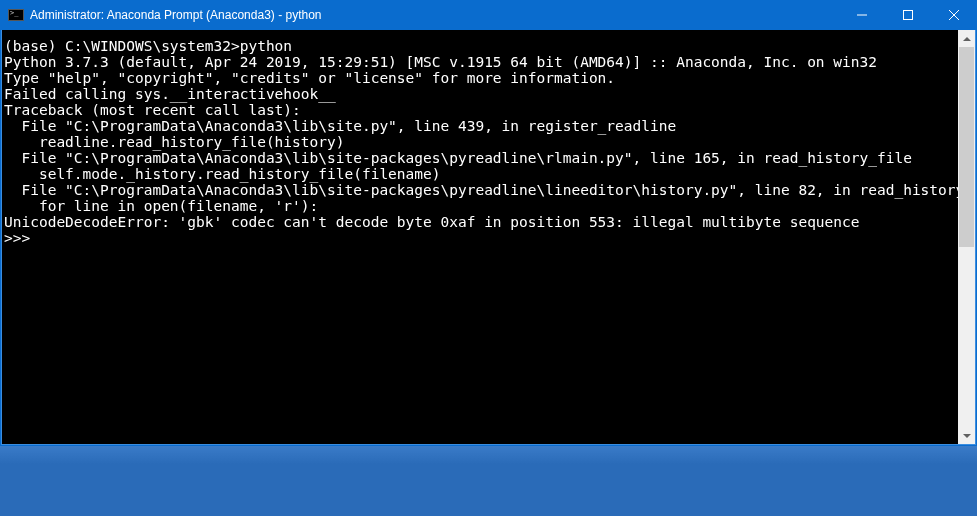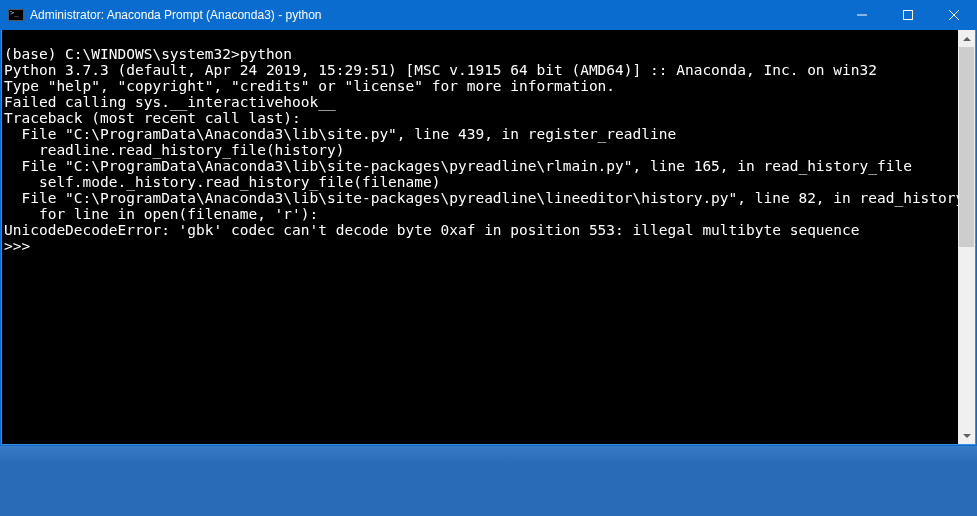--- a/index.html
+++ b/index.html
@@ -6,21 +6,21 @@
   html, body { width: 977px; height: 516px; overflow: hidden; font-family: "Segoe UI", Tahoma, sans-serif; background: #2a6bb8; }
   .window { width: 977px; height: 446px; display: flex; flex-direction: column; background: #0a6cce; }
   .titlebar { height: 30px; background: #0a6cce; display: flex; align-items: center; color: #fff; font-size: 12px; }
   .titlebar-icon { width: 16px; height: 12px; margin: 0 6px 0 8px; background: #000; border: 1px solid #555; position: relative; }
   .titlebar-icon::after { content: ">_"; color: #ccc; font-size: 7px; position: absolute; top: -1px; left: 1px; font-family: monospace; }
   .titlebar-title { flex: 1; white-space: nowrap; overflow: hidden; }
   .titlebar-controls { display: flex; height: 100%; }
   .titlebar-btn { width: 46px; height: 30px; display: flex; align-items: center; justify-content: center; color: #fff; }
   .titlebar-btn svg { width: 10px; height: 10px; stroke: #fff; stroke-width: 1; fill: none; }
   .client { flex: 1; display: flex; background: #000; border: 1px solid #3a8de0; border-top: none; margin: 0 1px 1px 1px; }
-  .terminal { flex: 1; background: #000; color: #fff; font-family: "NSimSun","SimSun","Consolas",monospace; font-size: 14.5px; line-height: 16px; padding: 16px 0 0 2px; white-space: pre; overflow: hidden; letter-spacing: 0px; }
+  .terminal { flex: 1; background: #000; color: #fff; font-family: "NSimSun","SimSun","Consolas",monospace; font-size: 14.5px; line-height: 16px; padding: 8px 0 0 2px; white-space: pre; overflow: hidden; letter-spacing: 0px; }
   .scrollbar { width: 17px; background: #f0f0f0; position: relative; }
   .scroll-up, .scroll-down { position: absolute; left: 0; width: 17px; height: 17px; background: #f0f0f0; display: flex; align-items: center; justify-content: center; }
   .scroll-up { top: 0; }
   .scroll-down { bottom: 0; }
   .scroll-arrow { width: 0; height: 0; border-left: 4px solid transparent; border-right: 4px solid transparent; }
   .scroll-up .scroll-arrow { border-bottom: 4px solid #606060; }
   .scroll-down .scroll-arrow { border-top: 4px solid #606060; }
   .scroll-thumb { position: absolute; left: 1px; width: 15px; background: #cdcdcd; top: 17px; height: 200px; }
   .taskbar { width: 977px; height: 18px; background: linear-gradient(#3a7bc8,#2a6bb8); position: relative; }
   .line { display: block; }

